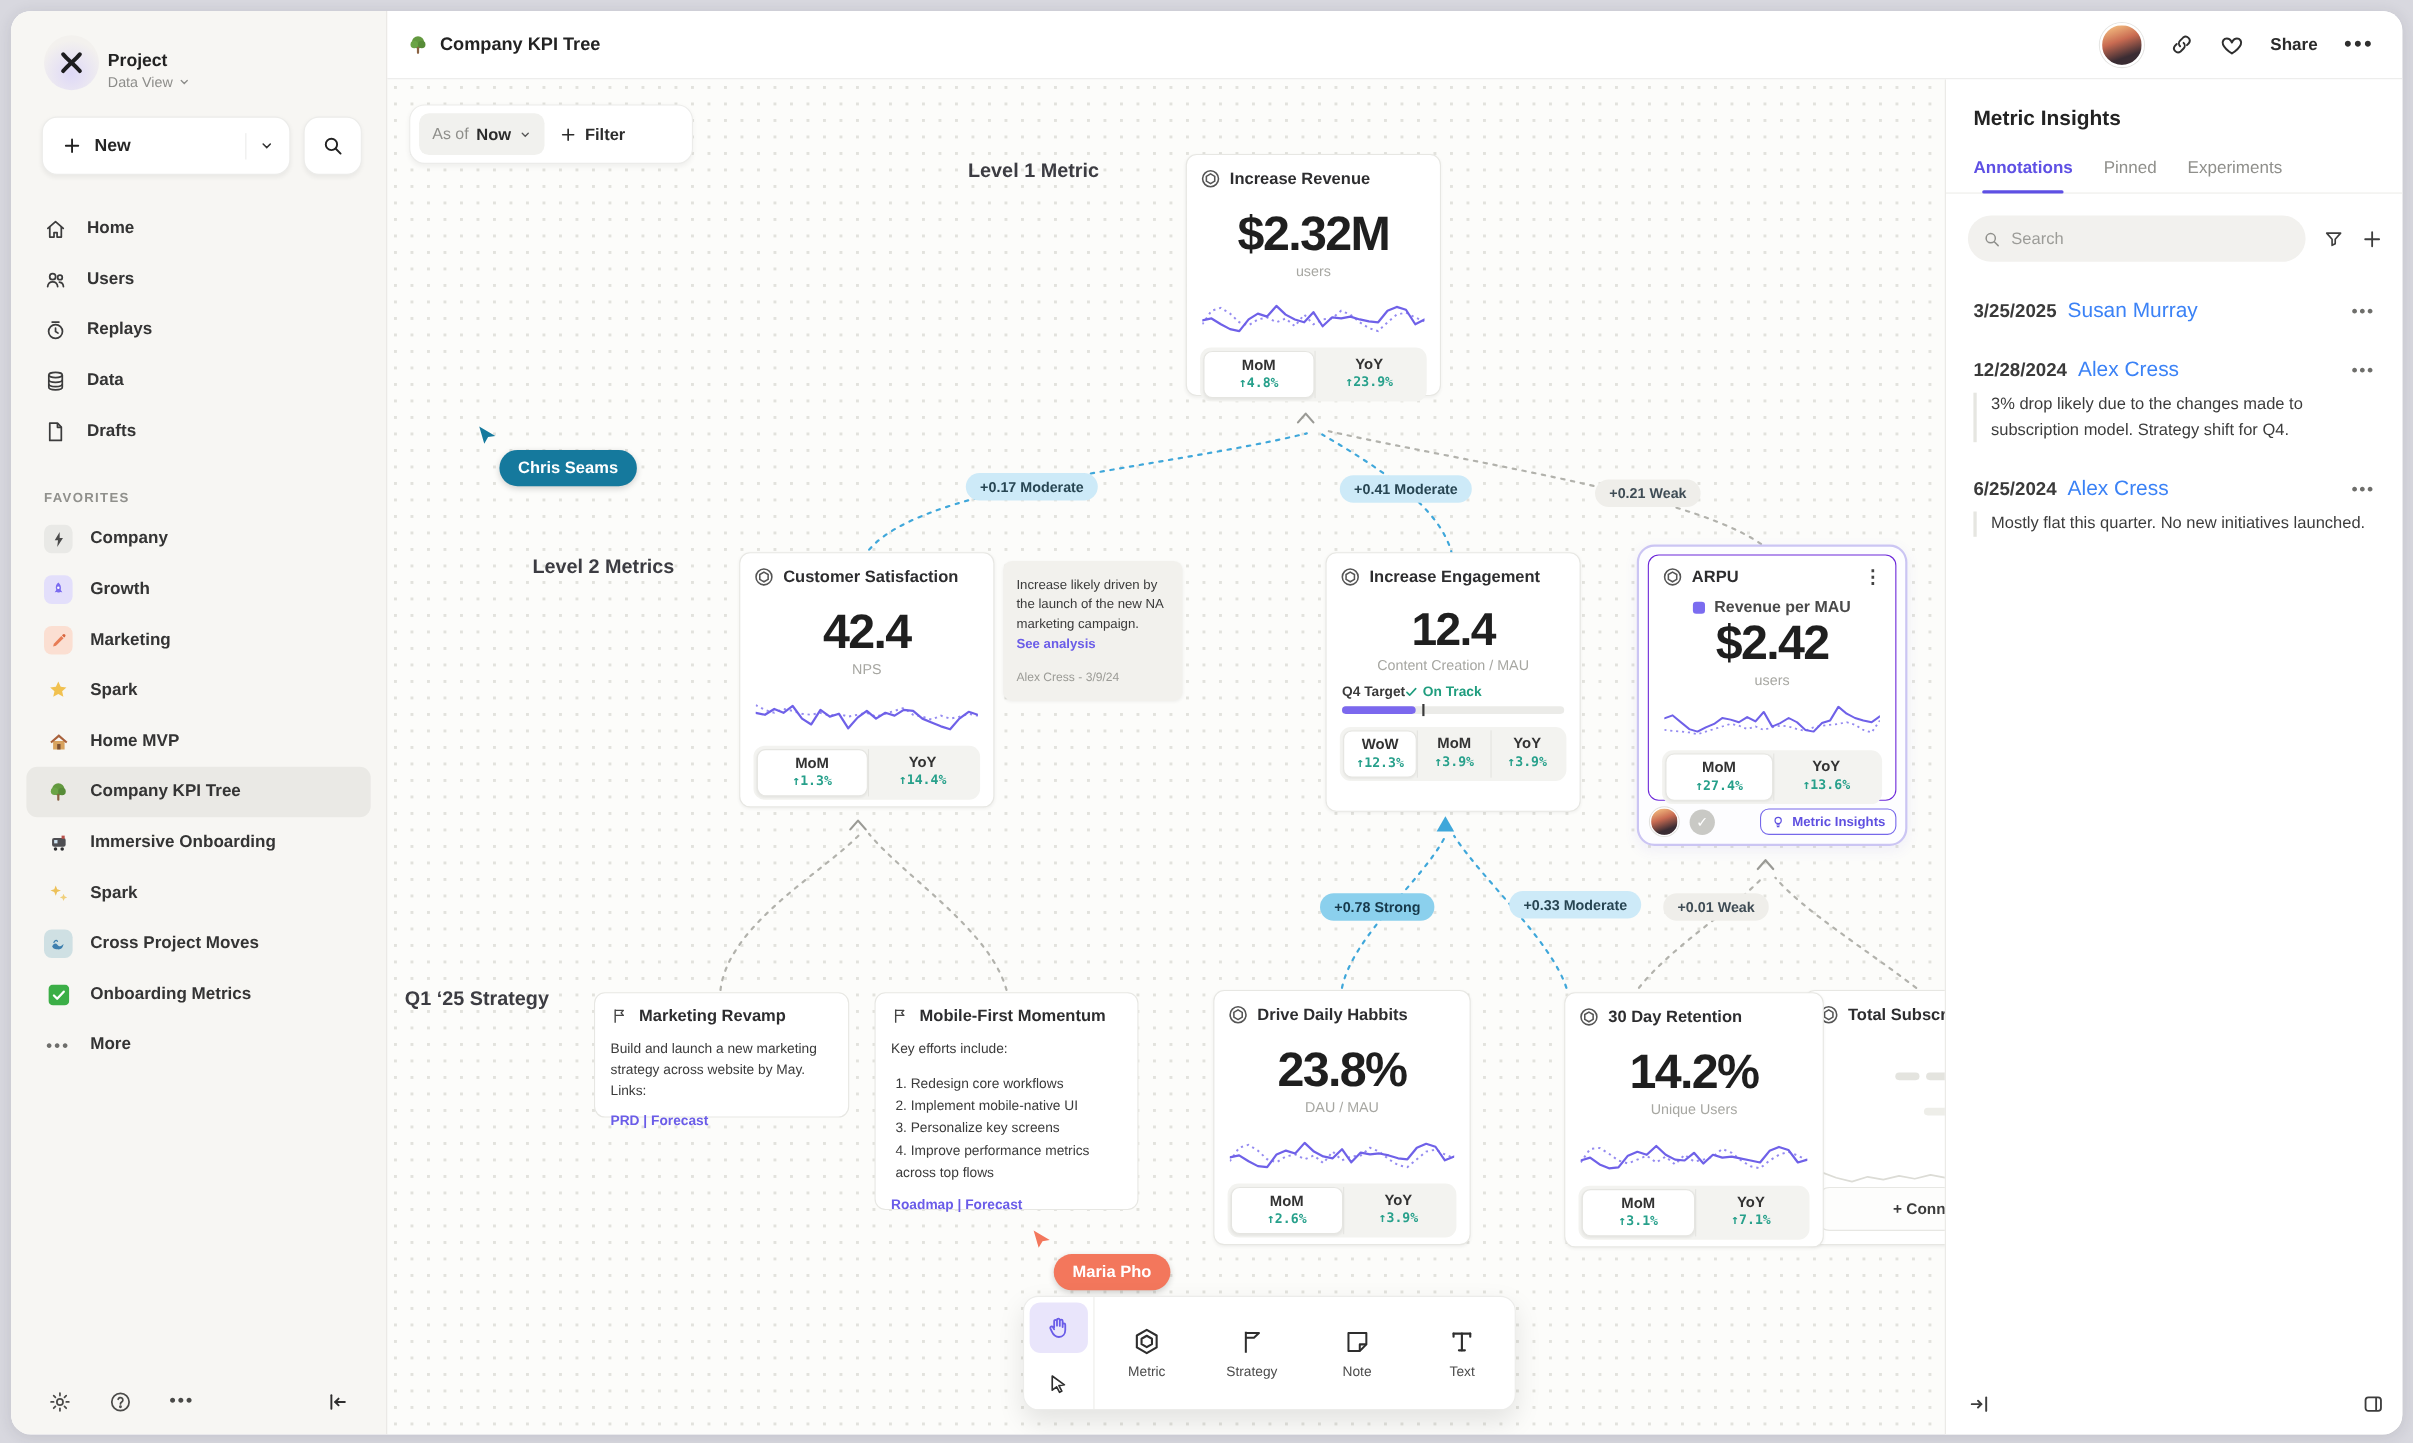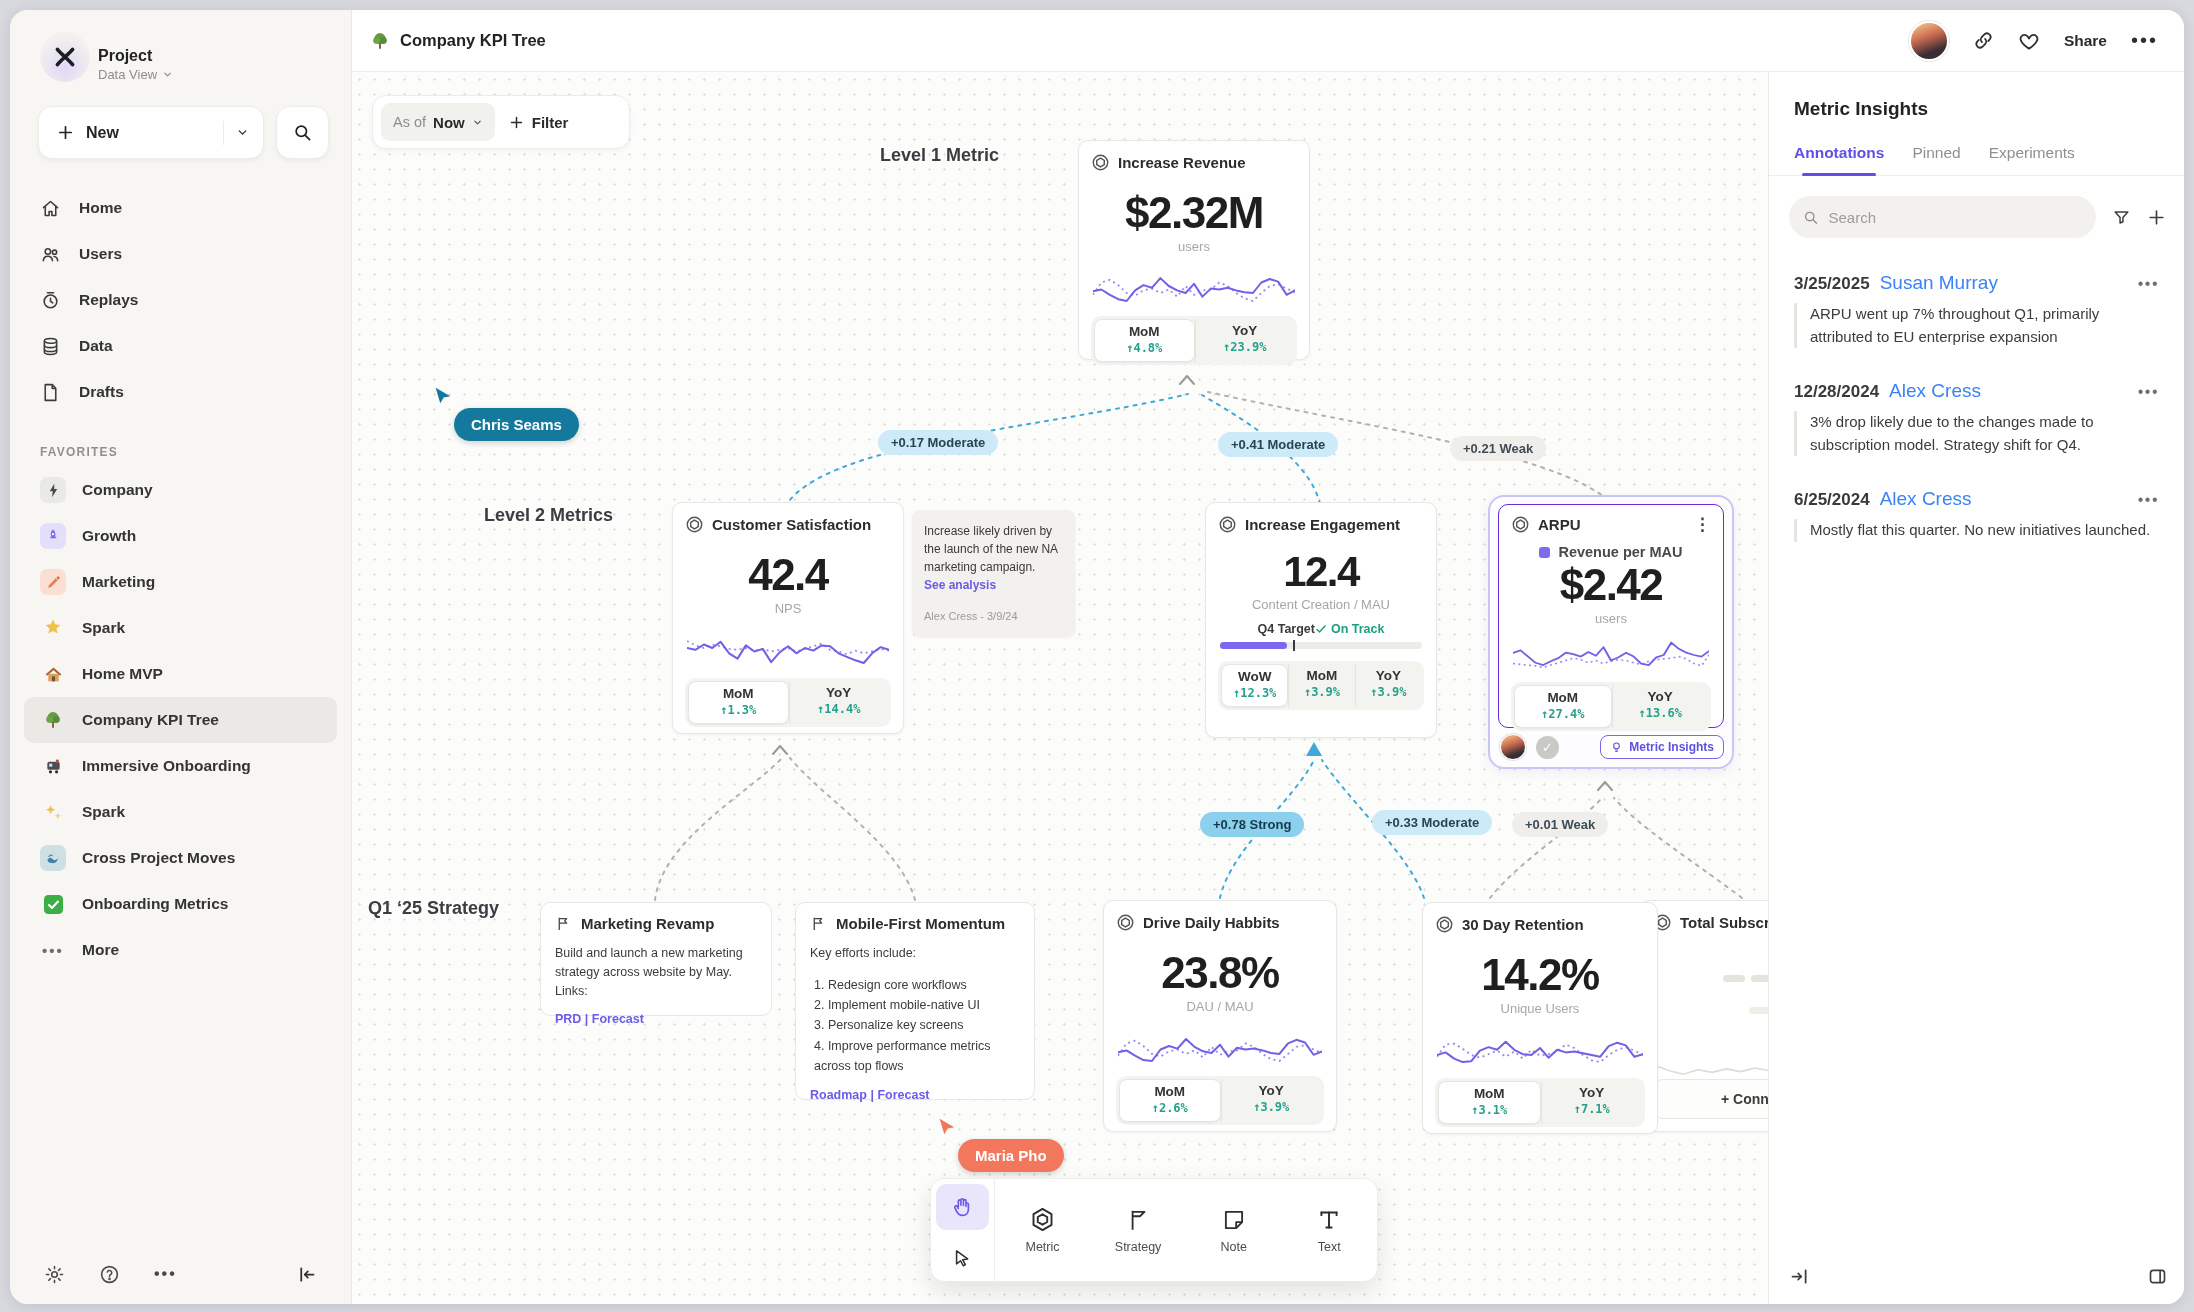--- a/index.html
+++ b/index.html
@@ -63,21 +63,21 @@
   .sparkline { height:52px; margin:6px 2px 4px; }
   .spark-solid { fill:none; stroke:#6f61e8; stroke-width:2; stroke-linejoin:round; stroke-linecap:round; }
   .spark-dotted { fill:none; stroke:#958bf0; stroke-width:1.8; stroke-dasharray:2 3.5; }
   .spark-faint .spark-solid { stroke:#dcdcd6; stroke-width:1.6; }
   .stats { display:flex; background:#f3f3f0; border-radius:10px; padding:3px; }
   .stat { flex:1; text-align:center; padding:4px 0 6px; }
   .stat.first { background:#fff; border:1px solid #e5e5e1; border-radius:8px; box-shadow:0 1px 2px rgba(0,0,0,.05); }
   .stat + .stat:not(.first) { border-left:1px solid #e4e4e0; }
   .stat .sl { font-size:13.5px; font-weight:700; color:#333; }
   .stat .sv { font-family:"DejaVu Sans Mono",monospace; font-size:12px; font-weight:700; color:#27a08b; margin-top:2px; }
-  .target-row { display:flex; align-items:center; justify-content:center; margin:10px 2px 6px; }
+  .target-row { display:flex; align-items:center; justify-content:flex-start; margin:10px 2px 6px; }
   .target-lbl { font-size:12.5px; font-weight:700; color:#3a3a3a; }
   .ontrack { font-size:12.5px; font-weight:700; color:#1f9d7e; display:flex; align-items:center; gap:4px; }
   .bar { position:relative; height:7px; border-radius:4px; background:#ebebe8; margin:0 2px 12px; }
   .bar-fill { position:absolute; left:0; top:0; bottom:0; border-radius:4px; background:#7b68ee; }
   .bar-tick { position:absolute; left:36%; top:-2px; width:2px; height:11px; background:#3a3a3a; }
   .legend-row { display:flex; align-items:center; justify-content:center; gap:8px; margin-top:10px; font-size:14.5px; font-weight:600; color:#4a4a4a; }
   .legend-sq { width:11px; height:11px; border-radius:3px; background:#7b6cf0; }
   .kebab { margin-left:auto; color:#444; font-size:17px; cursor:pointer; line-height:1; }
 
   .arpu-ring { position:absolute; left:1136px; top:485px; width:246px; height:274px; border:2px solid #cbc5f3; border-radius:16px; background:#fdfdff; z-index:2; box-shadow:0 4px 12px rgba(100,90,220,.08); }
@@ -776,21 +776,20 @@
         </span>
       </div>
 
       <div class="ann-list">
         <div class="ann">
           <div class="ann-head">
             <span class="ann-date">3/25/2025</span>
             <span class="ann-author">Susan Murray</span>
             <span class="ann-dots">•••</span>
           </div>
-          <div class="ann-body">ARPU went up 7% throughout Q1, primarily attributed to EU enterprise expansion</div>
         </div>
         <div class="ann">
           <div class="ann-head">
             <span class="ann-date">12/28/2024</span>
             <span class="ann-author">Alex Cress</span>
             <span class="ann-dots">•••</span>
           </div>
           <div class="ann-body">3% drop likely due to the changes made to subscription model. Strategy shift for Q4.</div>
         </div>
         <div class="ann">

